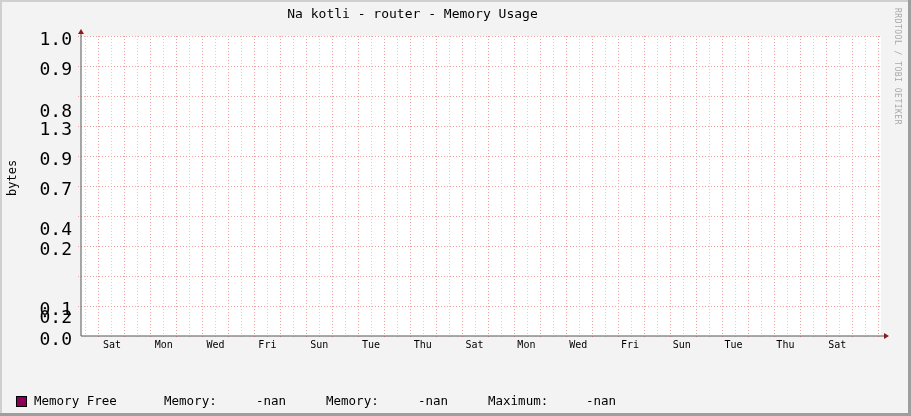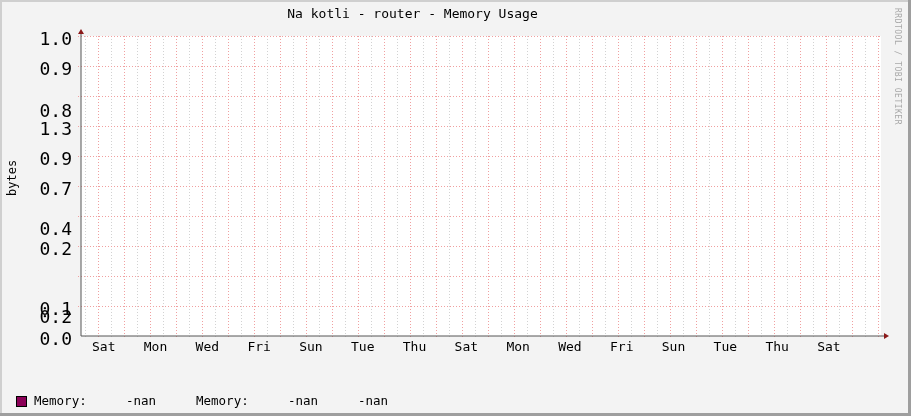--- a/index.html
+++ b/index.html
@@ -9,21 +9,21 @@
   .frame-left { position:absolute; left:0; top:0; width:2px; height:416px; background:#cfcfcf; }
   .frame-right { position:absolute; right:0; top:0; width:3px; height:416px; background:#9e9e9e; }
   .frame-bottom { position:absolute; left:0; bottom:0; width:911px; height:3px; background:#9e9e9e; }
   .title { position:absolute; left:0; width:825px; top:6px; text-align:center; font-size:13px; }
   .watermark { position:absolute; left:893px; top:8px; writing-mode:vertical-rl; font-size:8px;
                color:#a8a8a8; letter-spacing:0.5px; }
   .ylabel { position:absolute; left:2px; top:186px; width:20px; transform-origin:center;
             transform:translate(0,-50%) rotate(-90deg); font-size:12px; text-align:center; white-space:nowrap; }
   .plot { position:absolute; left:81px; top:36px; width:800px; height:300px; background:#fff; }
   .ytick { position:absolute; left:20px; width:52px; text-align:right; font-size:18px; }
-  .xtick { position:absolute; top:339px; width:40px; margin-left:-20px; text-align:left; font-size:13px; }
+  .xtick { position:absolute; top:339px; width:40px; margin-left:-20px; text-align:center; font-size:10px; }
   svg.grid { position:absolute; left:0; top:0; }
   .legend { position:absolute; left:16px; top:361px; font-size:12.5px; line-height:16px; white-space:pre; }
   .leg-row { display:flex; align-items:center; height:16px; }
   .swatch { width:9px; height:9px; border:1px solid #000; margin-right:7px; }
   .cell { display:inline-block; }
 </style>
 </head>
 <body>
 
 <div class="frame-top"></div>
@@ -147,21 +147,23 @@
     <div class="xtick" style="left: 630px;">Fri</div>
     <div class="xtick" style="left: 681.8px;">Sun</div>
     <div class="xtick" style="left: 733.6px;">Tue</div>
     <div class="xtick" style="left: 785.4px;">Thu</div>
     <div class="xtick" style="left: 837.2px;">Sat</div>
   </div>
 
 <div class="legend">
   <div class="leg-row">
     <span class="swatch" style="background:#8b0057"></span>
+    <span class="cell" style="width:130px">Memory Free</span>
     <span class="cell" style="width:92px">Memory:</span>
     <span class="cell" style="width:70px">-nan</span>
     <span class="cell" style="width:92px">Memory:</span>
     <span class="cell" style="width:70px">-nan</span>
+    <span class="cell" style="width:98px">Maximum:</span>
     <span class="cell">-nan</span>
   </div>
   
   
 </div>
 
 </body></html>

